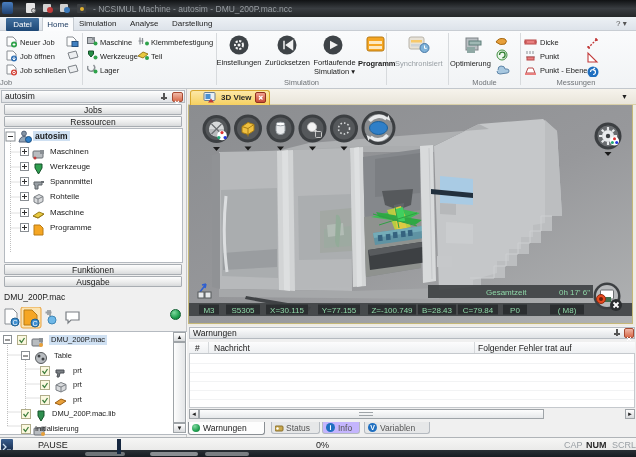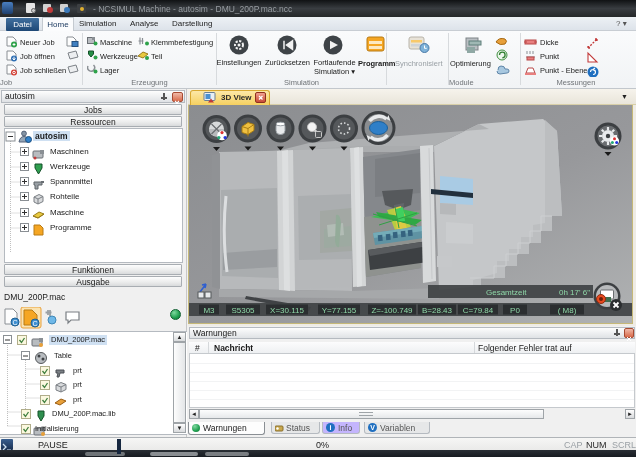--- a/index.html
+++ b/index.html
@@ -34,24 +34,23 @@
   <div class="abs" style="left:616px;top:0;font-size:8px;line-height:13px;color:#555;">? ▾</div>
 </div>
 
 <div class="abs" id="ribbon" style="left:0;top:31px;width:636px;height:58px;background:linear-gradient(#fafbfc,#f1f3f5);border-bottom:1px solid #c2c7cc;">
   <div class="abs" style="left:82px;top:2px;width:1px;height:52px;background:#d7dadd;"></div>
   <div class="abs" style="left:216px;top:2px;width:1px;height:52px;background:#d7dadd;"></div>
   <div class="abs" style="left:386px;top:2px;width:1px;height:52px;background:#d7dadd;"></div>
   <div class="abs" style="left:448px;top:2px;width:1px;height:52px;background:#d7dadd;"></div>
   <div class="abs" style="left:520px;top:2px;width:1px;height:52px;background:#d7dadd;"></div>
   <div class="abs" style="left:0px;top:47px;width:82px;text-align:left;color:#6f7377;font-size:7.5px;">Job</div>
-  <div class="abs" style="left:83px;top:47px;width:133px;text-align:center;color:#6f7377;font-size:7.5px;">Erzeugung</div>
   <div class="abs" style="left:217px;top:47px;width:169px;text-align:center;color:#6f7377;font-size:7.5px;">Simulation</div>
   <div class="abs" style="left:360px;top:47px;width:75px;text-align:center;color:#6f7377;font-size:7.5px;margin-top:40px;">Programmfenster</div>
-  <div class="abs" style="left:449px;top:47px;width:71px;color:#6f7377;font-size:7.5px;">Module</div>
+  <div class="abs" style="left:449px;top:47px;width:71px;text-align:center;color:#6f7377;font-size:7.5px;">Module</div>
   <div class="abs" style="left:521px;top:47px;width:110px;text-align:center;color:#6f7377;font-size:7.5px;">Messungen</div>
 
   <svg class="abs" style="left:6px;top:5px;" width="12" height="42">
     <path d="M1 1 h6 l3 3 v6 h-9 z" fill="#fdfdfd" stroke="#8a8f94"></path>
         <circle cx="8" cy="8.5" r="3" fill="#2ea24a"></circle>
         <path d="M6.6 8.5 h2.8 M8 7.1 v2.8" stroke="#fff" stroke-width="1"></path>
     <path d="M1 15 h6 l3 3 v6 h-9 z" fill="#fdfdfd" stroke="#8a8f94"></path>
         <circle cx="8" cy="22.5" r="3" fill="#2f6fb3"></circle>
         <path d="M8 20.7 v3 m-1.4-1.4 l1.4 1.7 1.4-1.7" stroke="#fff" stroke-width="1" fill="none"></path>
     <path d="M1 29 h6 l3 3 v6 h-9 z" fill="#fdfdfd" stroke="#8a8f94"></path>
@@ -576,21 +575,21 @@
 <div class="abs" id="warn" style="left:188px;top:326px;width:448px;height:111px;background:#f0f0f0;">
   <div class="abs" style="left:1px;top:1px;width:446px;height:12px;background:linear-gradient(#fdfdfd,#dfe2e5);border:1px solid #b5bac0;font-size:8.5px;color:#1a1a1a;line-height:10px;padding-left:3px;">Warnungen</div>
   <div class="abs" style="left:428px;top:3px;width:2px;height:7px;background:#555;"></div>
   <div class="abs" style="left:426px;top:7px;width:6px;height:2px;background:#555;"></div>
   <div class="abs" style="left:436px;top:2px;width:10px;height:10px;background:linear-gradient(#f0b9a8,#d86a4a);border:1px solid #a84a32;border-radius:2px;"><svg width="8" height="8">
           <path d="M2 2 l4 4 m0-4 l-4 4" stroke="#fff" stroke-width="1"></path>
         </svg></div>
   <div class="abs" style="left:1px;top:16px;width:446px;height:66px;background:#fff;border:1px solid #c5c9cd;"></div>
   <div class="abs" style="left:1px;top:16px;width:446px;height:12px;background:linear-gradient(#fcfcfd,#eef0f2);border-bottom:1px solid #c5c9cd;font-size:8.5px;color:#1a1a1a;">
     <span class="abs" style="left:6px;top:1px;">#</span>
-    <span class="abs" style="left:25px;top:1px;font-weight:bold;">Nachricht</span>
+    <span class="abs" style="left:25px;top:1px;">Nachricht</span>
     <span class="abs" style="left:289px;top:1px;">Folgender Fehler trat auf</span>
     <span class="abs" style="left:19px;top:0;width:1px;height:11px;background:#d5d8db;"></span>
     <span class="abs" style="left:285px;top:0;width:1px;height:11px;background:#d5d8db;"></span>
   </div>
   <div class="abs" style="left:2px;top:37px;width:444px;height:1px;background:#f2f3f4;"></div>
   <div class="abs" style="left:2px;top:46px;width:444px;height:1px;background:#f2f3f4;"></div>
   <div class="abs" style="left:2px;top:55px;width:444px;height:1px;background:#f2f3f4;"></div>
   <div class="abs" style="left:2px;top:64px;width:444px;height:1px;background:#f2f3f4;"></div>
   <div class="abs" style="left:2px;top:73px;width:444px;height:1px;background:#f2f3f4;"></div>
   <div class="abs" style="left:1px;top:83px;width:446px;height:10px;background:#f0f0f0;">
@@ -624,21 +623,21 @@
 
 <div class="abs" style="left:0;top:437px;width:636px;height:13px;background:linear-gradient(#f6f6f5,#eaeae9);border-top:1px solid #b0b4b8;">
   <div class="abs" style="left:1px;top:1px;width:12px;height:11px;background:linear-gradient(#3a5f8f,#1a2f50);border-radius:1px;"><svg width="12" height="11">
           <path d="M2 2 l3 3 -3 3" stroke="#cfe0f0" stroke-width="1.3" fill="none"></path>
           <path d="M6 8 h4" stroke="#cfe0f0" stroke-width="1.1"></path>
         </svg></div>
   <div class="abs" style="left:38px;top:2px;font-size:9px;color:#1a1a1a;">PAUSE</div>
   <div class="abs" style="left:117px;top:1px;width:4px;height:11px;background:#16273f;"></div>
   <div class="abs" style="left:316px;top:2px;font-size:9px;color:#1a1a1a;">0%</div>
   <div class="abs" style="left:564px;top:2px;font-size:9px;color:#9aa0a5;">CAP</div>
-  <div class="abs" style="left:586px;top:2px;font-size:9px;color:#2a2a2a;font-weight:normal;">NUM</div>
+  <div class="abs" style="left:586px;top:2px;font-size:9px;color:#2a2a2a;font-weight:bold;">NUM</div>
   <div class="abs" style="left:612px;top:2px;font-size:9px;color:#9aa0a5;">SCRL</div>
 </div>
 
 <div class="abs" style="left:0;top:450px;width:636px;height:7px;background:linear-gradient(#2a2f35,#171b21);">
   <div class="abs" style="left:85px;top:2px;width:40px;height:4px;background:#6f7478;border-radius:2px;"></div>
   <div class="abs" style="left:150px;top:2px;width:48px;height:4px;background:#8a8e92;border-radius:2px;"></div>
   <div class="abs" style="left:205px;top:2px;width:44px;height:4px;background:#7a7e82;border-radius:2px;"></div>
   <div class="abs" style="left:117px;top:0px;width:4px;height:4px;background:#16273f;"></div>
 </div>
 

